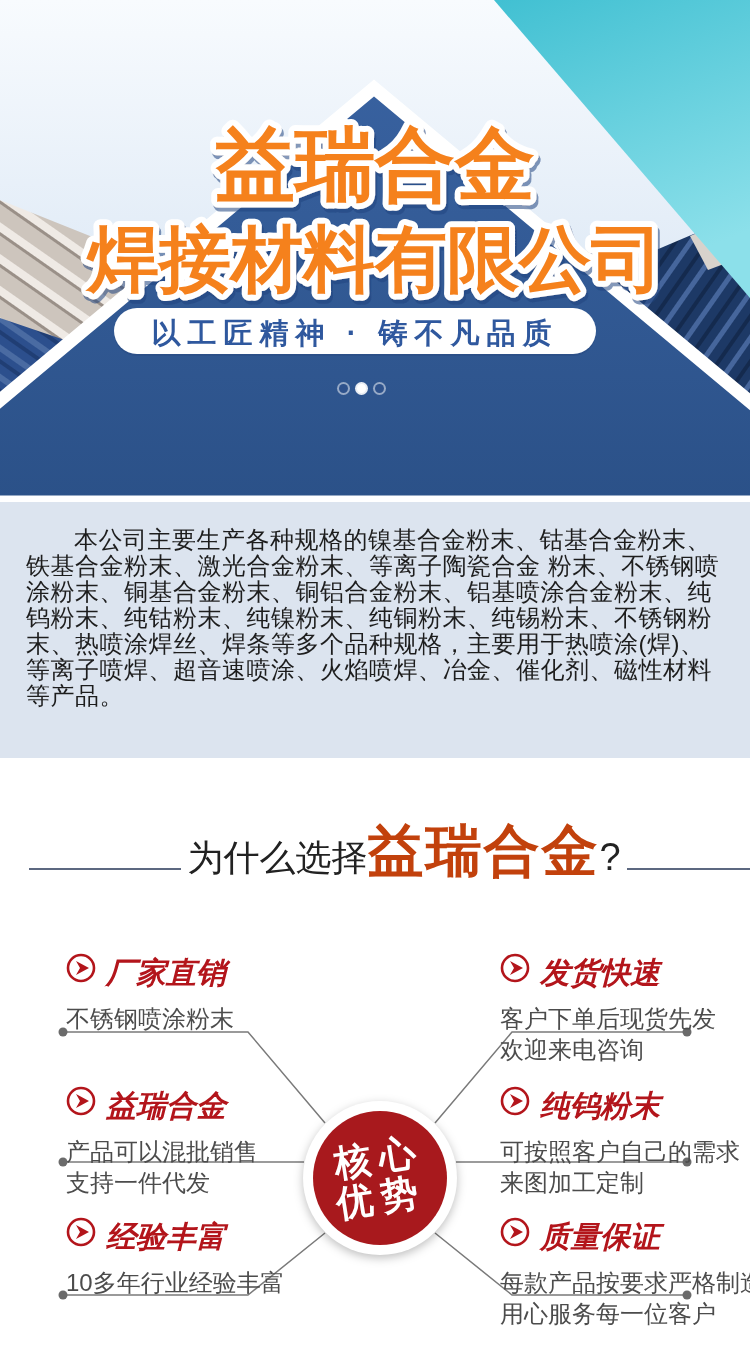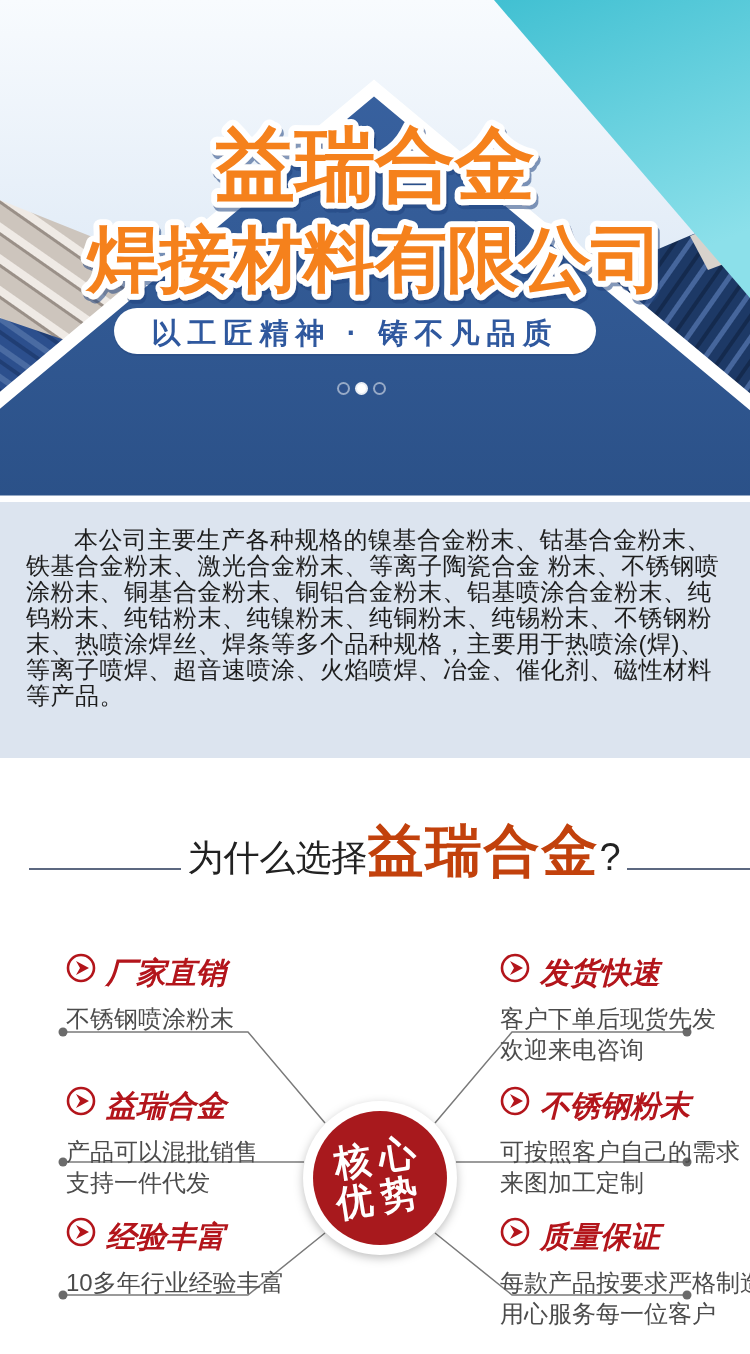--- a/index.html
+++ b/index.html
@@ -223,21 +223,21 @@
         <div>支持一件代发</div>
       </div>
     </div>
 
     <div class="feature fpos-4">
       <div class="f-head">
         <svg class="f-icon" viewBox="0 0 30 30">
           <circle cx="15" cy="15" r="13" fill="none" stroke="#b3151b" stroke-width="2.6"></circle>
           <path d="M10 8 L23 15 L10 22 L14 15 Z" fill="#b3151b"></path>
         </svg>
-        <span class="f-title">不锈钢粉末</span>
+        <span class="f-title">纯钨粉末</span>
       </div>
       <div class="f-desc">
         <div>可按照客户自己的需求</div>
         <div>来图加工定制</div>
       </div>
     </div>
 
     <div class="feature fpos-5">
       <div class="f-head">
         <svg class="f-icon" viewBox="0 0 30 30">

